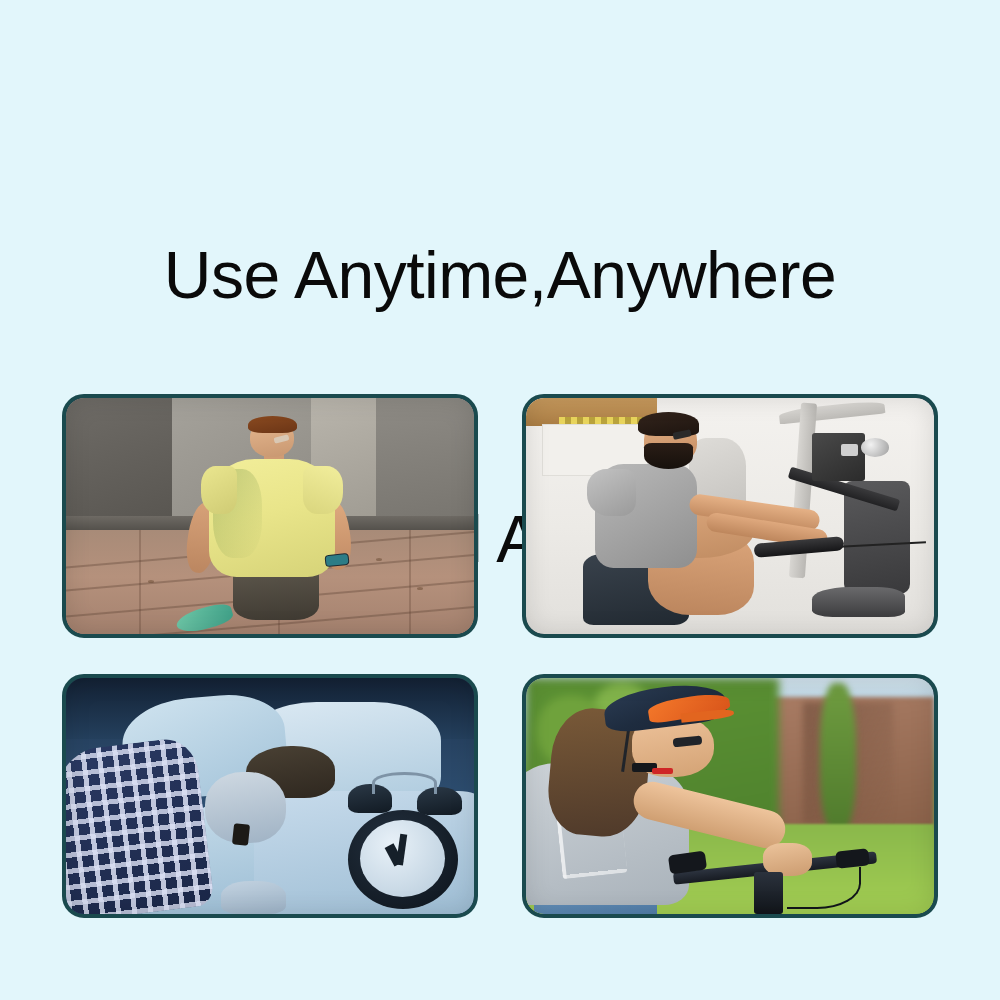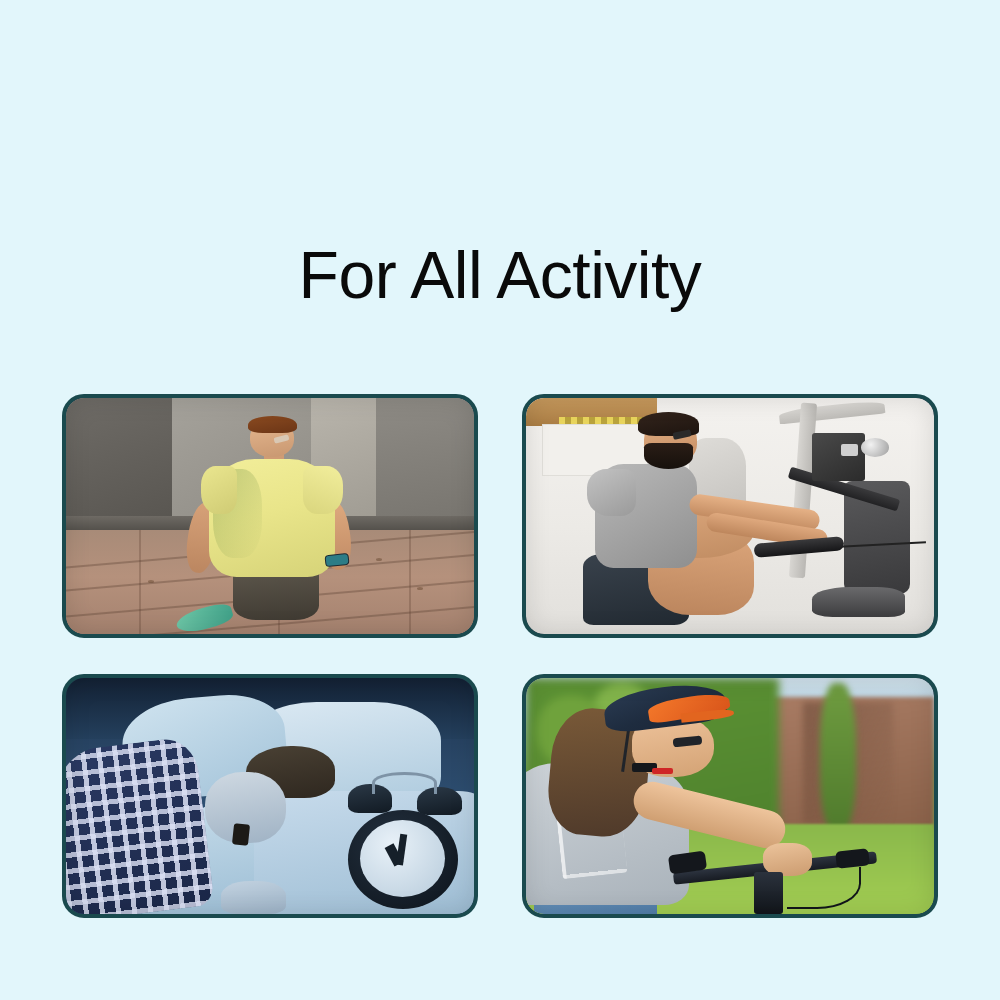--- a/index.html
+++ b/index.html
@@ -290,20 +290,21 @@
 
   .vignette { position:absolute; inset:0; pointer-events:none;
     box-shadow:inset 0 0 26px rgba(0,0,0,.12); border-radius:18px; }
 </style>
 </head>
 <body>
 
 <div class="page">
 
   <h1 class="headline">
+    <span class="l1">Use Anytime,Anywhere</span>
     <span class="l2">For All Activity</span>
   </h1>
 
   <div class="grid">
 
     <div class="card c1">
       <div class="photo">
         <div class="bg"></div>
         <div class="wall-l"></div>
         <div class="wall-m"></div>

